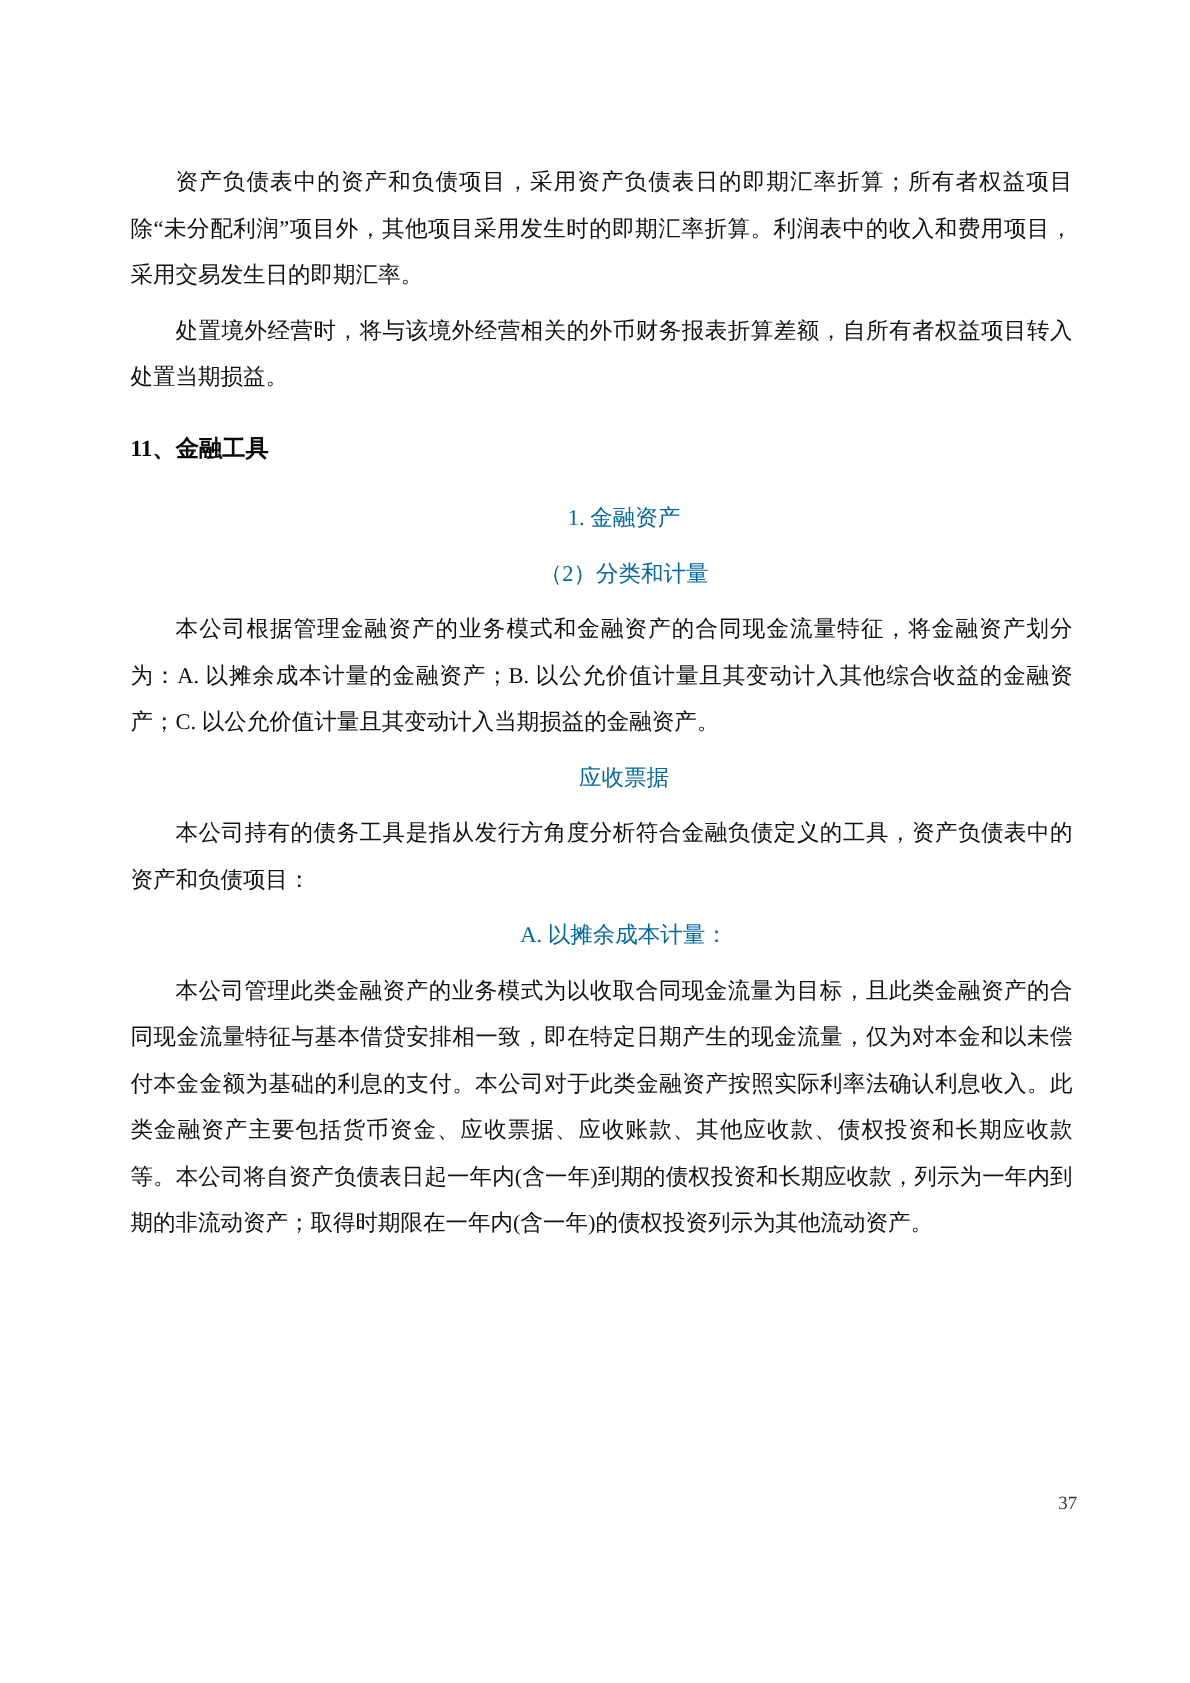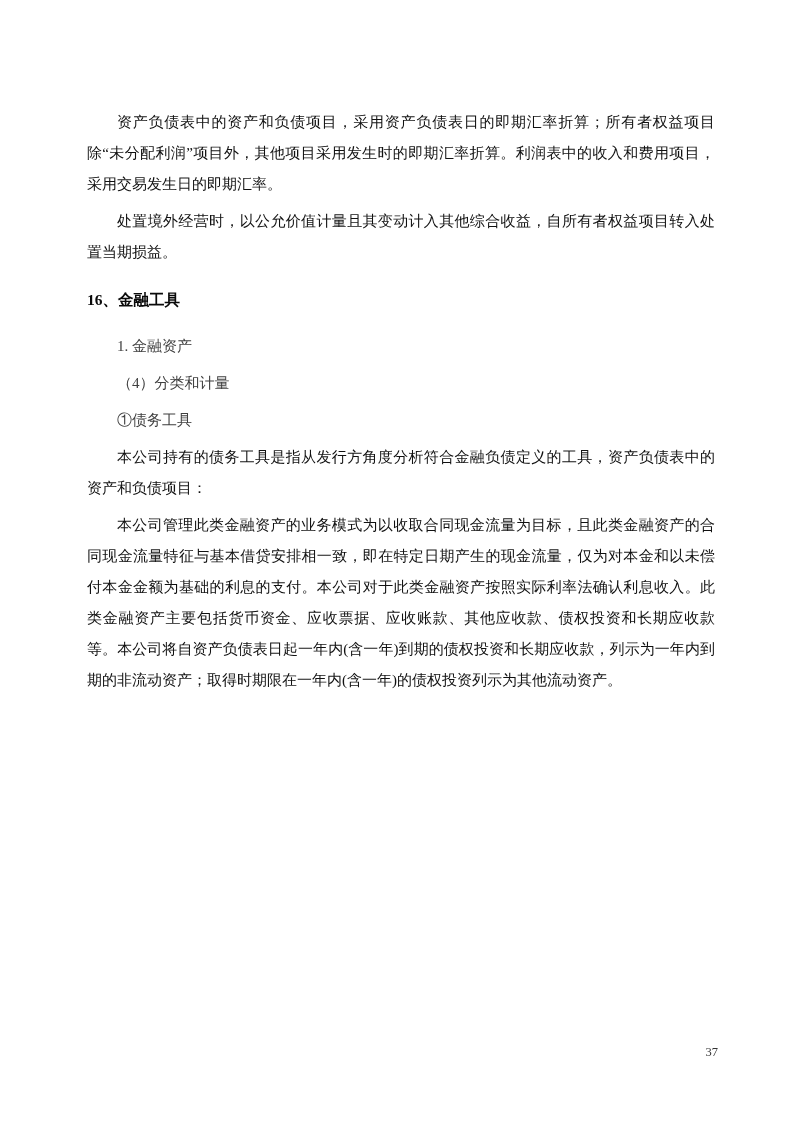--- a/index.html
+++ b/index.html
@@ -25,61 +25,64 @@
     font-size: 15px;
     line-height: 31px;
     text-align: justify;
     text-indent: 2em;
     color: #111111;
   }
   .sub-item {
     font-size: 15px;
     line-height: 31px;
     text-indent: 2em;
-    color: #404040;
+    color: #0369a1;
+    text-align: center;
   }
   .heading {
     font-size: 15.5px;
     font-weight: bold;
     line-height: 31px;
     margin: 10px 0;
     color: #0a0a0a;
   }
   .page-number {
     position: absolute;
     right: 78px;
-    top: 1035px;
+    top: 985px;
     font-size: 12.5px;
     line-height: 16px;
     color: #333333;
   }
 </style>
 </head>
 <body>
 
 <div class="page">
   <div class="content">
 
     <p class="para">资产负债表中的资产和负债项目，采用资产负债表日的即期汇率折算；所有者权益项目除“未分配利润”项目外，其他项目采用发生时的即期汇率折算。利润表中的收入和费用项目，采用交易发生日的即期汇率。</p>
 
-    <p class="para">处置境外经营时，以公允价值计量且其变动计入其他综合收益，自所有者权益项目转入处置当期损益。</p>
+    <p class="para">处置境外经营时，将与该境外经营相关的外币财务报表折算差额，自所有者权益项目转入处置当期损益。</p>
 
-    <h2 class="heading">16、金融工具</h2>
+    <h2 class="heading">11、金融工具</h2>
 
 
     <p class="sub-item">1. 金融资产</p>
 
-    <p class="sub-item">（4）分类和计量</p>
+    <p class="sub-item">（2）分类和计量</p>
+
+    <p class="para">本公司根据管理金融资产的业务模式和金融资产的合同现金流量特征，将金融资产划分为：A. 以摊余成本计量的金融资产；B. 以公允价值计量且其变动计入其他综合收益的金融资产；C. 以公允价值计量且其变动计入当期损益的金融资产。</p>
 
 
-
-    <p class="sub-item">①债务工具</p>
+    <p class="sub-item">应收票据</p>
 
     <p class="para">本公司持有的债务工具是指从发行方角度分析符合金融负债定义的工具，资产负债表中的资产和负债项目：</p>
 
+    <p class="sub-item">A. 以摊余成本计量：</p>
 
     <p class="para">本公司管理此类金融资产的业务模式为以收取合同现金流量为目标，且此类金融资产的合同现金流量特征与基本借贷安排相一致，即在特定日期产生的现金流量，仅为对本金和以未偿付本金金额为基础的利息的支付。本公司对于此类金融资产按照实际利率法确认利息收入。此类金融资产主要包括货币资金、应收票据、应收账款、其他应收款、债权投资和长期应收款等。本公司将自资产负债表日起一年内(含一年)到期的债权投资和长期应收款，列示为一年内到期的非流动资产；取得时期限在一年内(含一年)的债权投资列示为其他流动资产。</p>
 
 
   </div>
 
   <div class="page-number">37</div>
 </div>
 
 </body></html>

